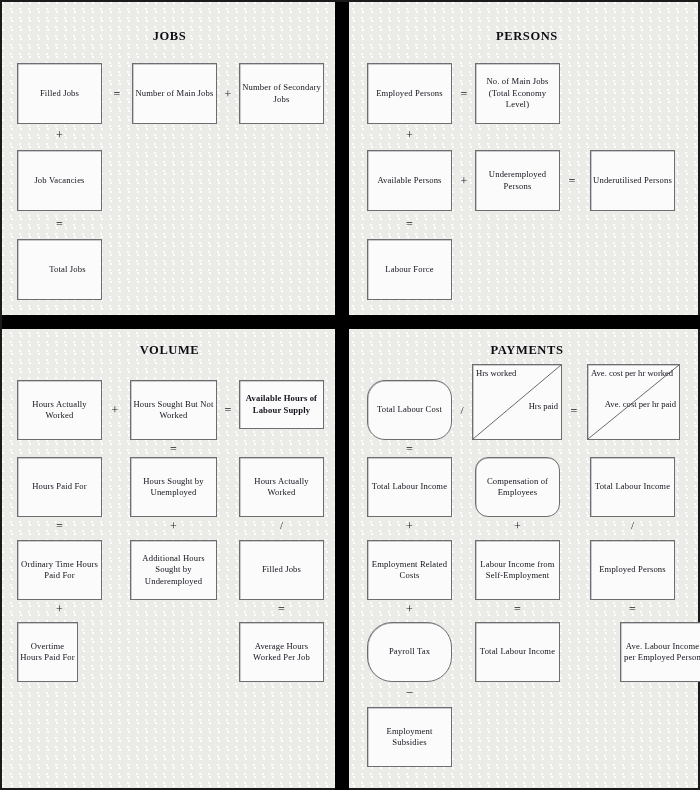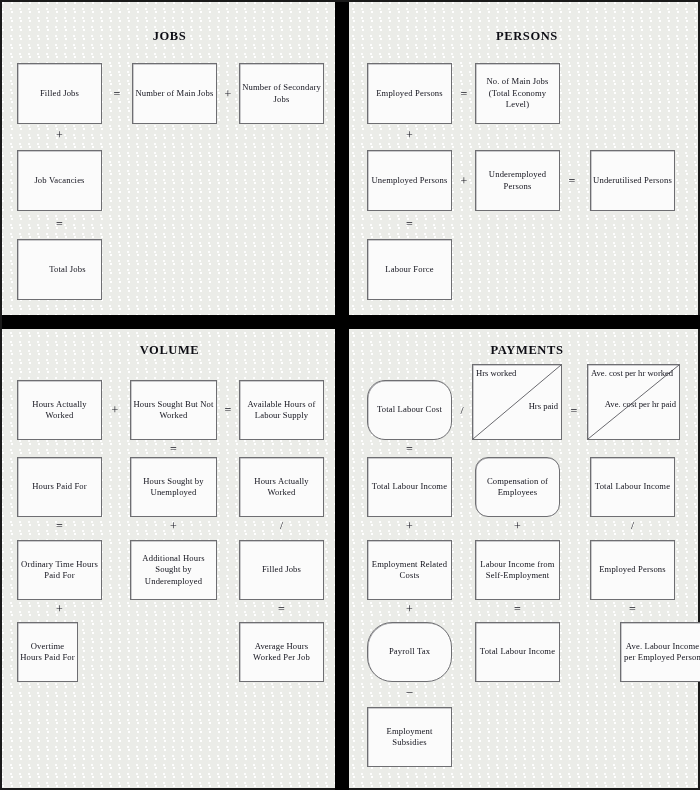--- a/index.html
+++ b/index.html
@@ -105,36 +105,36 @@
   <div class="box" style="left:15px;top:237px;width:85px;height:61px;padding-left:18px;">Total Jobs</div>
 
   <div class="quad-title" style="left:365px;top:27px;width:320px;">PERSONS</div>
 
   <div class="box" style="left:365px;top:61px;width:85px;height:61px;">Employed Persons</div>
   <div class="op" style="left:452px;top:86px;width:20px;">=</div>
   <div class="box" style="left:473px;top:61px;width:85px;height:61px;">No. of Main Jobs (Total Economy Level)</div>
 
   <div class="op" style="left:365px;top:127px;width:85px;">+</div>
 
-  <div class="box" style="left:365px;top:148px;width:85px;height:61px;">Unemployed Persons</div>
+  <div class="box" style="left:365px;top:148px;width:85px;height:61px;">Available Persons</div>
   <div class="op" style="left:452px;top:173px;width:20px;">+</div>
   <div class="box" style="left:473px;top:148px;width:85px;height:61px;">Underemployed Persons</div>
   <div class="op" style="left:560px;top:173px;width:20px;">=</div>
   <div class="box" style="left:588px;top:148px;width:85px;height:61px;">Underutilised Persons</div>
 
   <div class="op" style="left:365px;top:216px;width:85px;">=</div>
   <div class="box" style="left:365px;top:237px;width:85px;height:61px;">Labour Force</div>
 
   <div class="quad-title" style="left:15px;top:341px;width:305px;">VOLUME</div>
 
   <div class="box" style="left:15px;top:378px;width:85px;height:60px;">Hours Actually Worked</div>
   <div class="op" style="left:103px;top:402px;width:20px;">+</div>
   <div class="box" style="left:128px;top:378px;width:87px;height:60px;">Hours Sought But Not Worked</div>
   <div class="op" style="left:216px;top:402px;width:20px;">=</div>
-  <div class="box" style="left:237px;top:378px;width:85px;height:60px;">Available Hours of Labour Supply</div>
+  <div class="box" style="left:237px;top:378px;width:85px;height:49px;font-weight:bold;">Available Hours of Labour Supply</div>
 
   <div class="op" style="left:128px;top:441px;width:87px;">=</div>
 
   <div class="box" style="left:15px;top:455px;width:85px;height:60px;">Hours Paid For</div>
   <div class="box" style="left:128px;top:455px;width:87px;height:60px;">Hours Sought by Unemployed</div>
   <div class="box" style="left:237px;top:455px;width:85px;height:60px;">Hours Actually Worked</div>
 
   <div class="op" style="left:15px;top:518px;width:85px;">=</div>
   <div class="op" style="left:128px;top:518px;width:87px;">+</div>
   <div class="op slash" style="left:237px;top:518px;width:85px;">/</div>

